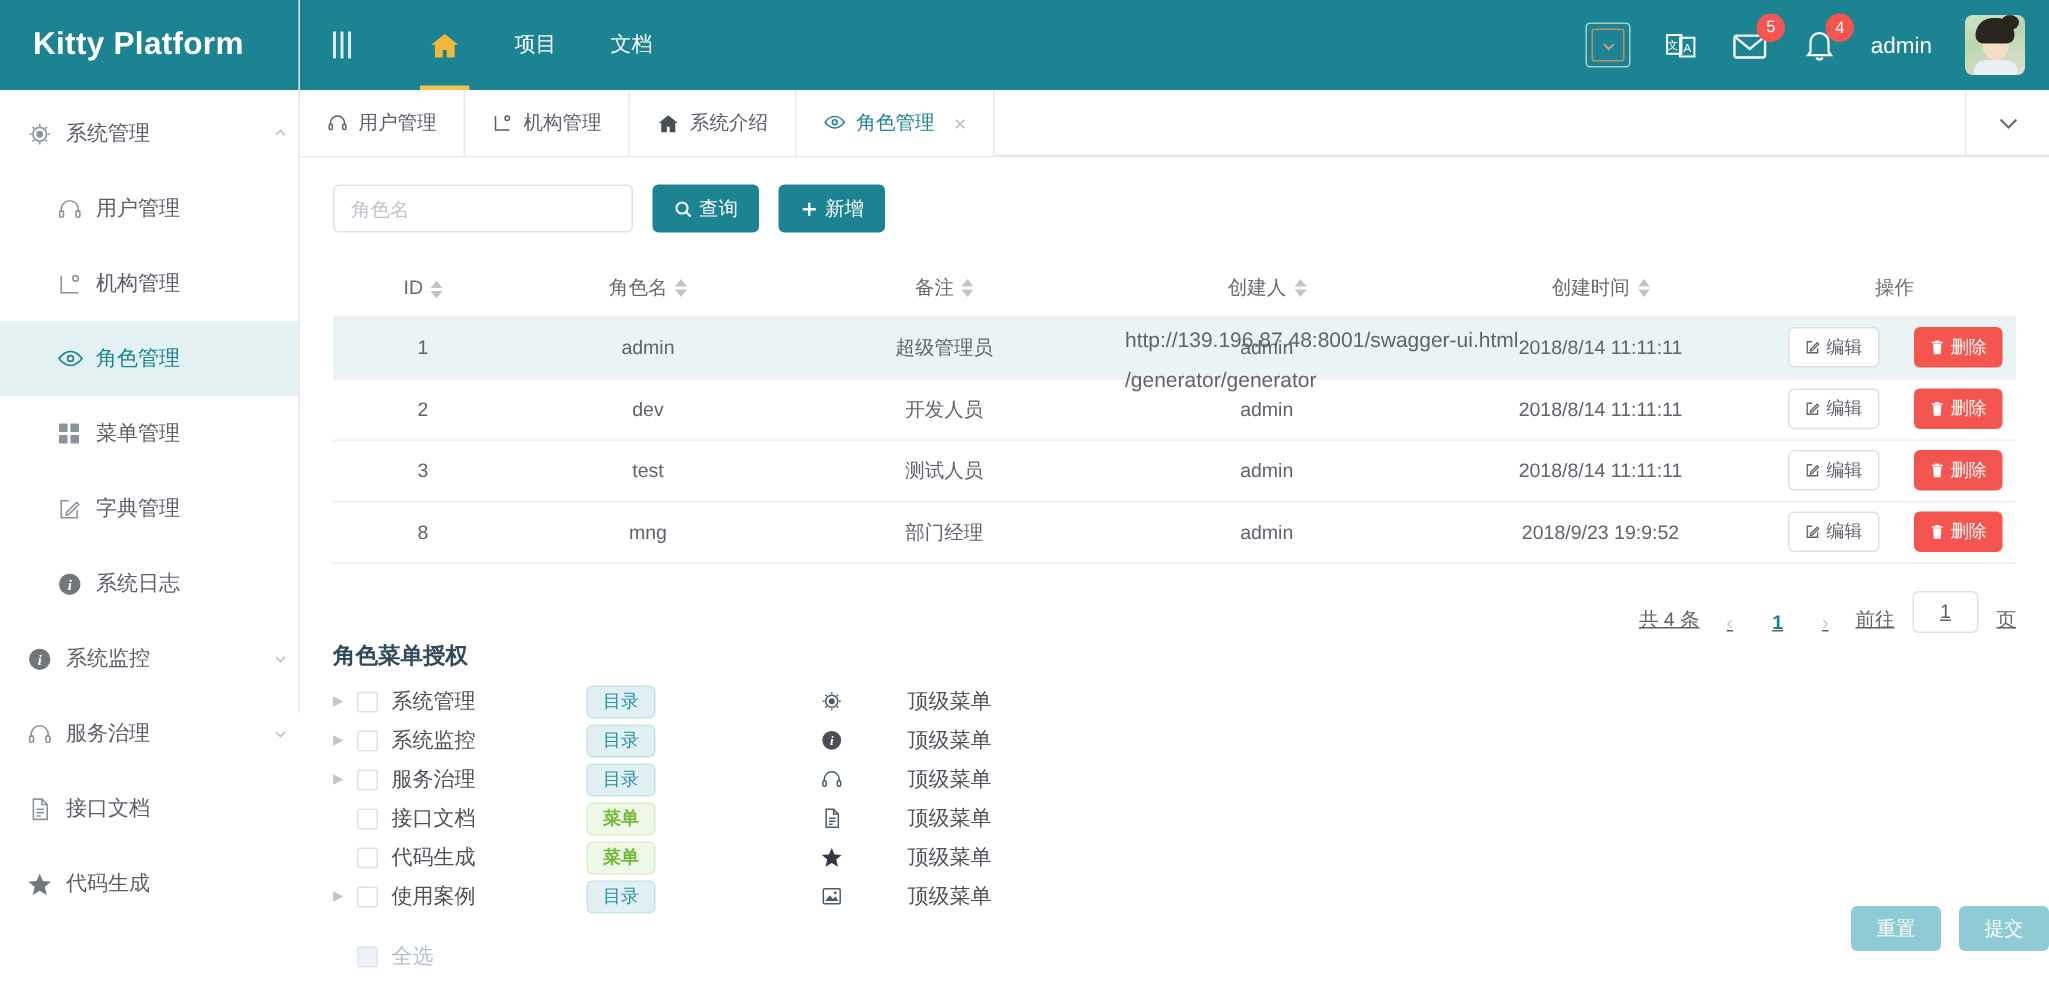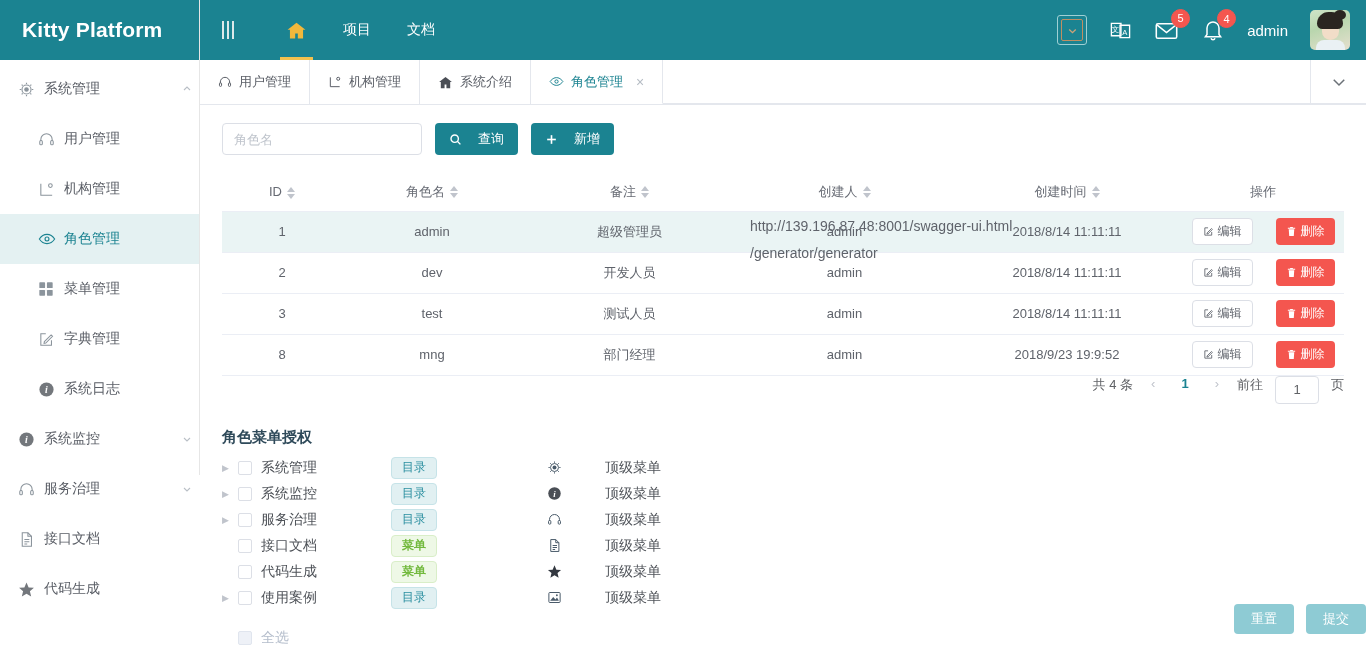--- a/index.html
+++ b/index.html
@@ -109,21 +109,21 @@
   .toolbar { display: flex; align-items: center; gap: 13px; margin-bottom: 18px; }
   .search-input {
     width: 200px; height: 32px; border: 1px solid #dcdfe6; border-radius: 4px;
     padding: 0 11px; font-size: 13px; color: #606266; outline: none;
     font-family: "Liberation Sans", sans-serif;
   }
   .search-input::placeholder { color: #bfc4cc; }
   .btn {
     height: 32px; border: none; border-radius: 4px; padding: 0 14px;
     font-size: 13px; color: #fff; background: #1b8391; cursor: pointer;
-    display: inline-flex; align-items: center; gap: 16px;
+    display: inline-flex; align-items: center; gap: 4px;
     font-family: "Liberation Sans", sans-serif;
   }
 
   
   table.grid { width: 100%; border-collapse: collapse; table-layout: fixed; }
   table.grid th {
     font-size: 13px; color: #666a73; font-weight: normal; height: 38px;
     border-bottom: 1px solid #ebeef5; text-align: center; white-space: nowrap;
   }
   table.grid td {
@@ -144,22 +144,22 @@
   }
   .btn-del {
     height: 27px; padding: 0 10px; border: none; background: #f4564f;
     border-radius: 4px; font-size: 12px; color: #fff; cursor: pointer;
     display: inline-flex; align-items: center; gap: 4px;
     font-family: "Liberation Sans", sans-serif;
     margin-left: 16px;
   }
 
   
-  .pager { display: flex; align-items: flex-start; justify-content: flex-end; gap: 12px;
-    height: 46px; font-size: 13px; color: #606266; }
+  .pager { display: flex; align-items: flex-end; justify-content: flex-end; gap: 12px;
+    height: 46px; font-size: 13px; color: #606266; text-decoration: underline; }
   .pager .total { color: #606266; }
   .pager .arrow { color: #c0c4cc; cursor: pointer; padding: 0 6px; font-size: 13px; }
   .pager .pagenum { color: #1b8391; font-weight: bold; cursor: pointer; padding: 0 8px; }
   .pager .jumpbox {
     width: 44px; height: 28px; border: 1px solid #dcdfe6; border-radius: 4px;
     text-align: center; font-size: 13px; color: #606266; outline: none;
     font-family: "Liberation Sans", sans-serif;
   }
 
   

